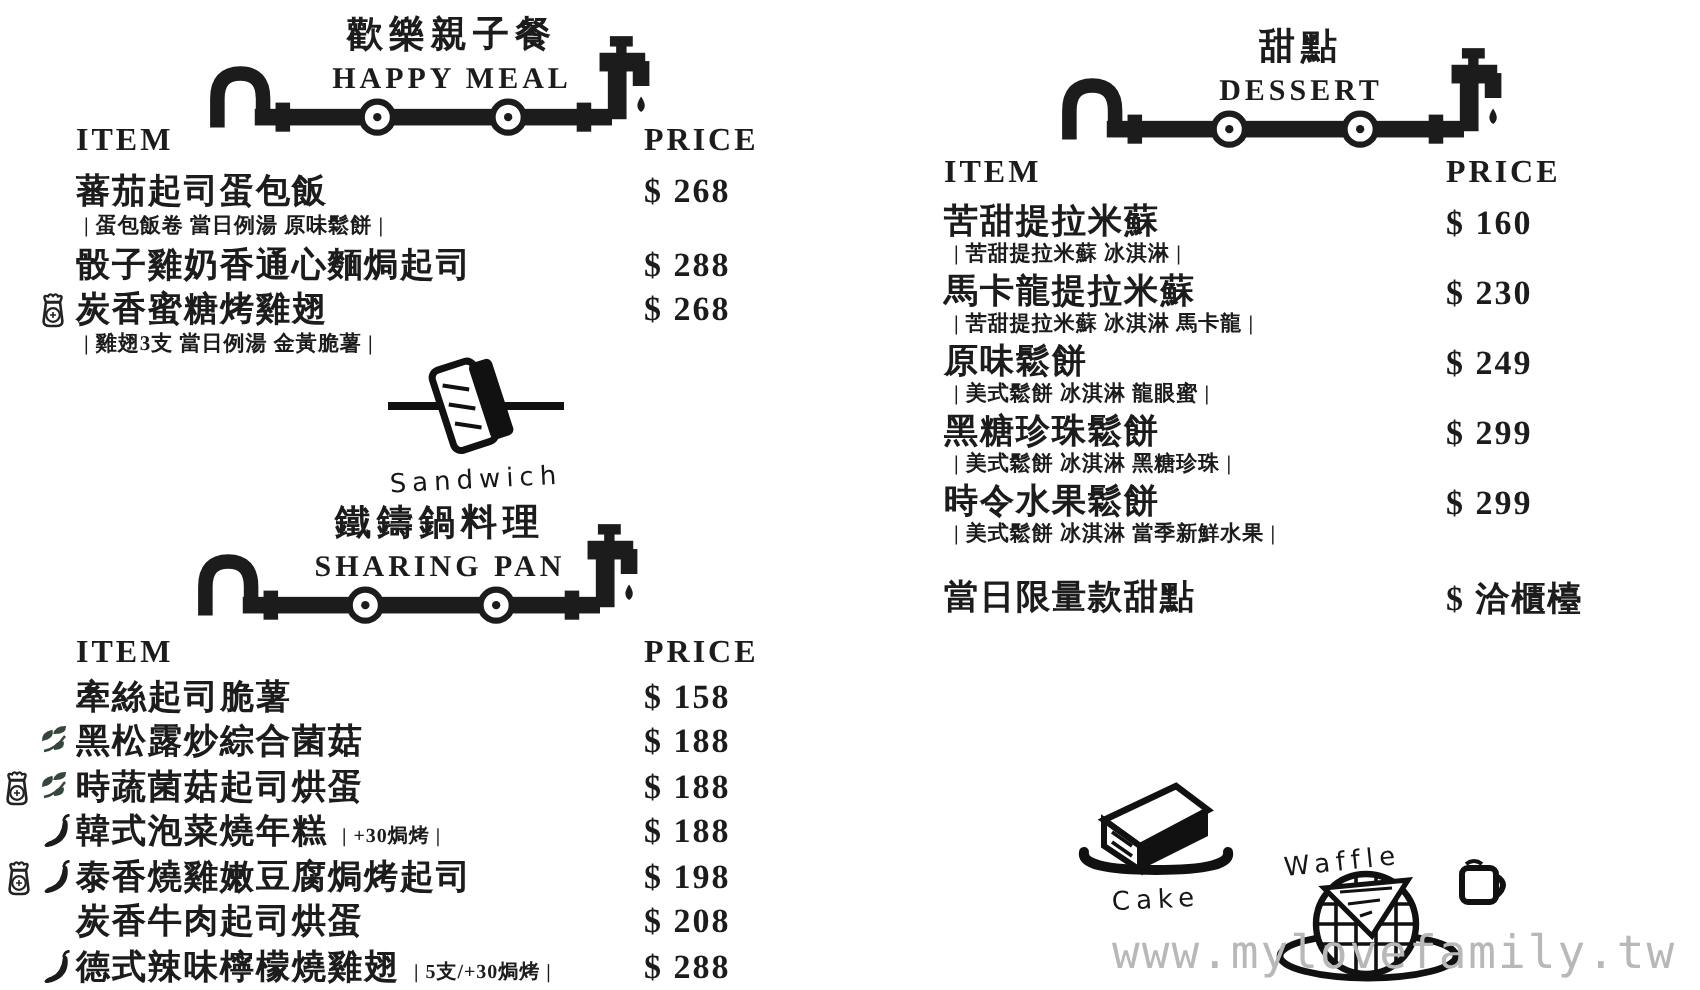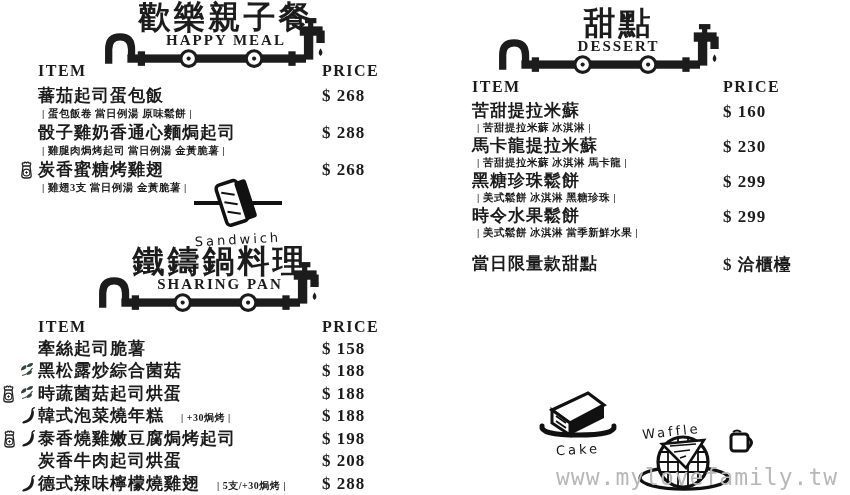--- a/index.html
+++ b/index.html
@@ -4,40 +4,40 @@
 <style>
   :root{ --ink:#1c1c1c; --leaf:#35463a; --wm:#b8b8b8; }
   html,body{margin:0;padding:0;background:#fff;}
   .page{
     position:relative; width:850px; height:495px; overflow:hidden;
     background:#ffffff; color:var(--ink);
     font-family:"Liberation Serif","DejaVu Serif",serif; font-weight:700;
   }
   
   .section-header{ position:absolute; text-align:center; }
-  .sec-title{ font-size:32px; line-height:30px; letter-spacing:3px; white-space:nowrap; }
+  .sec-title{ font-size:18px; line-height:30px; letter-spacing:3px; white-space:nowrap; }
   .sec-sub{ font-size:15px; line-height:16px; letter-spacing:2px; position:relative; z-index:2; }
   .pipe{ position:absolute; top:14px; left:-12px; width:250px; height:54px; z-index:1; }
   .hdr-happy{ left:112px; top:2px;  width:228px; }
   .hdr-share{ left:106px; top:246px; width:228px;font-family:Liberation Serif, serif; }
-  .hdr-dessert{ left:506px; top:8px; width:225px; }
+  .hdr-dessert{ left:538px; top:8px; width:225px; }
   
   .menu-list{ position:absolute; }
   .ml-happy  { left:38px;  top:62px;  width:332px; --price-left:284px; }
   .ml-share  { left:38px;  top:318px; width:332px; --price-left:284px; }
   .ml-dessert{ left:472px; top:78px;  width:312px; --price-left:251px; }
   .cols{ position:relative; font-size:16px; letter-spacing:1.5px; height:22px; }
   .ml-share .cols{ height:18px; }
   .col-price{ position:absolute; left:var(--price-left); top:0; }
   .row{ position:relative; margin-top:1px; }
   .ml-share .row{ margin-top:1.5px; }
   .iname{ font-size:17px; line-height:21px; letter-spacing:1px; }
   .ml-dessert .iname{ line-height:20px; }
   .ml-share .iname{ line-height:21px; }
-  .inote{ font-size:10px; letter-spacing:0.5px; margin-left:13px; }
+  .inote{ font-size:10px; letter-spacing:0.5px; margin-left:3px; }
   .idesc{ font-size:10.5px; line-height:15px; letter-spacing:0.5px; padding-left:4px; }
   .ml-dessert .idesc{ line-height:14px; padding-left:5px; }
   .iprice{ position:absolute; left:var(--price-left); top:0; font-size:17px; line-height:21px; letter-spacing:1px; white-space:nowrap; }
   .row.spacer{ margin-top:14px; }
   .icons{ position:absolute; right:100%; top:2px; margin-right:3px; display:flex; align-items:flex-start; gap:3px; white-space:nowrap; }
   .icons svg{ display:block; }
   
   .illus{ position:absolute; }
   .illus-label{
     font-family:"DejaVu Sans",sans-serif; font-weight:400; font-size:13px;
@@ -101,21 +101,20 @@
     
     <span class="iprice">$ 268</span>
     <div class="idesc">| 蛋包飯卷 當日例湯 原味鬆餅 |</div>
   </div>
 
   <div class="row">
     
     <span class="iname">骰子雞奶香通心麵焗起司</span>
     
     <span class="iprice">$ 288</span>
-    <div class="idesc">| 雞腿肉焗烤起司 當日例湯 金黃脆薯 |</div>
   </div>
 
   <div class="row">
     <span class="icons">
   <svg width="17" height="19" viewBox="0 0 17 19">
     <path d="M5,5 Q3,1 6,2.2 Q7,0.3 8.5,2 Q10,0.3 11,2.2 Q14,1 12,5 Z" fill="#ffffff" stroke="#222" stroke-width="1.2"></path>
     <path d="M5,5.2 L3.8,14.5 Q3.7,17 7,17 L10,17 Q13.3,17 13.2,14.5 L12,5.2 Z" fill="#ffffff" stroke="#222" stroke-width="1.3"></path>
     <circle cx="8.5" cy="11.5" r="3.4" fill="none" stroke="#222" stroke-width="1.1"></circle>
     <path d="M7,11.5 h3 M8.5,10 v3" stroke="#222" stroke-width="0.8"></path>
   </svg>
@@ -266,20 +265,27 @@
   </div>
 
   <div class="row">
     
     <span class="iname">馬卡龍提拉米蘇</span>
     
     <span class="iprice">$ 230</span>
     <div class="idesc">| 苦甜提拉米蘇 冰淇淋 馬卡龍 |</div>
   </div>
 
+  <div class="row">
+    
+    <span class="iname">原味鬆餅</span>
+    
+    <span class="iprice">$ 249</span>
+    <div class="idesc">| 美式鬆餅 冰淇淋 龍眼蜜 |</div>
+  </div>
 
   <div class="row">
     
     <span class="iname">黑糖珍珠鬆餅</span>
     
     <span class="iprice">$ 299</span>
     <div class="idesc">| 美式鬆餅 冰淇淋 黑糖珍珠 |</div>
   </div>
 
   <div class="row">

